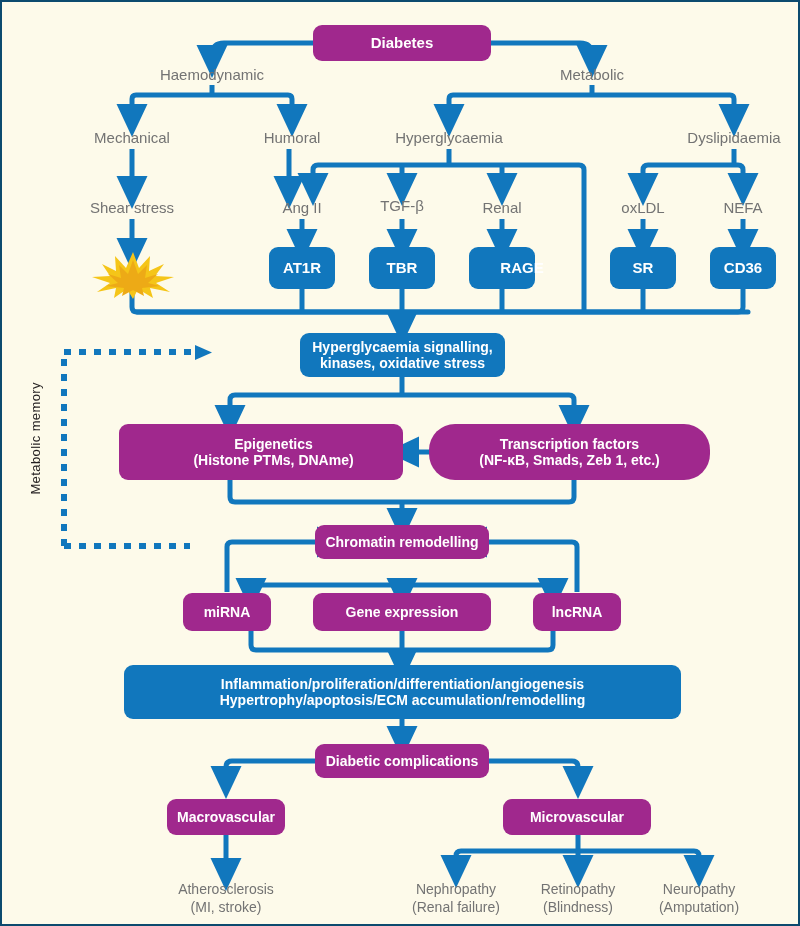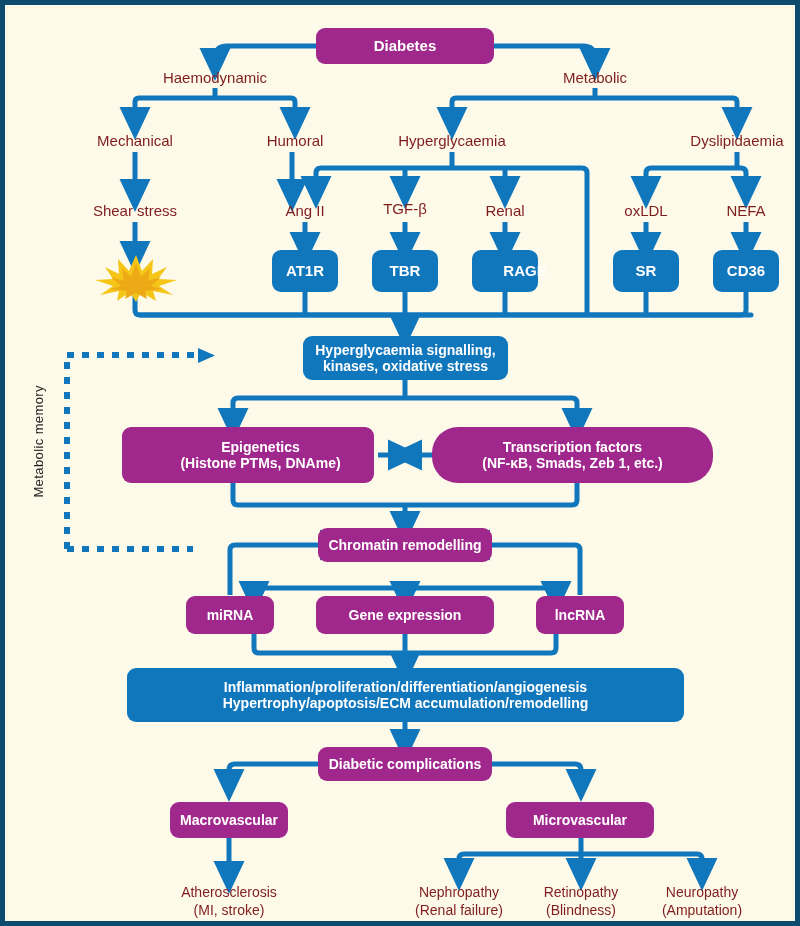--- a/index.html
+++ b/index.html
@@ -6,21 +6,21 @@
     margin: 0;
     padding: 0;
     background: #ffffff;
   }
   #figure {
     position: relative;
     width: 800px;
     height: 926px;
     background: #fdfaea;
     box-sizing: border-box;
-    border: 5px solid #0c4a6e;
+    border: 2px solid #0c4a6e;
     overflow: hidden;
     font-family: "Liberation Sans", sans-serif;
   }
   #connectors {
     position: absolute;
     left: 0;
     top: 0;
     width: 800px;
     height: 926px;
     pointer-events: none;
@@ -35,21 +35,21 @@
     color: #ffffff;
     font-weight: bold;
     line-height: 1.15;
     border-radius: 9px;
     z-index: 3;
   }
   .node.magenta { background: #a0288d; }
   .node.blue    { background: #1177bd; }
   .plain {
     position: absolute;
-    color: #7f1d1d;
+    color: #737373;
     font-weight: normal;
     text-align: center;
     line-height: 1.25;
     z-index: 3;
     white-space: nowrap;
   }
   .vlabel {
     position: absolute;
     color: #231f20;
     font-size: 13px;
@@ -239,21 +239,21 @@
   </div>
   <div class="node blue" style="left:708px; top:245px; width:66px; height:42px; font-size:15px;">
     <span>CD36</span>
   </div>
 
   <div class="node blue" style="left:298px; top:331px; width:205px; height:44px; font-size:14px; flex-direction:column;">
     <span class="sub">Hyperglycaemia signalling,</span>
     <span class="sub">kinases, oxidative stress</span>
   </div>
 
-  <div class="node magenta" style="left:117px; top:422px; width:252px; height:56px; font-size:14px; flex-direction:column;padding-left:25px;">
+  <div class="node magenta" style="left:117px; top:422px; width:284px; height:56px; font-size:14px; flex-direction:column;padding-left:25px;">
     <span class="sub">Epigenetics</span>
     <span class="sub">(Histone PTMs, DNAme)</span>
   </div>
   <div class="node magenta" style="left:427px; top:422px; width:281px; height:56px; font-size:14px; flex-direction:column;border-radius:26px;">
     <span class="sub">Transcription factors</span>
     <span class="sub">(NF-κB, Smads, Zeb 1, etc.)</span>
   </div>
 
   <div class="node magenta" style="left:313px; top:523px; width:174px; height:34px; font-size:14px;">
     <span>Chromatin remodelling</span>

